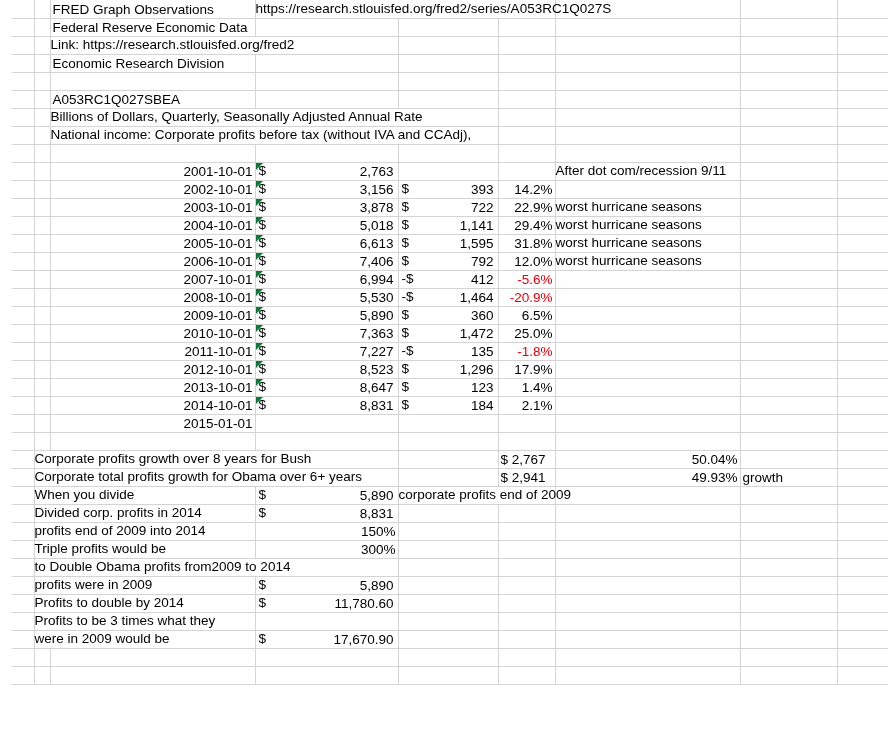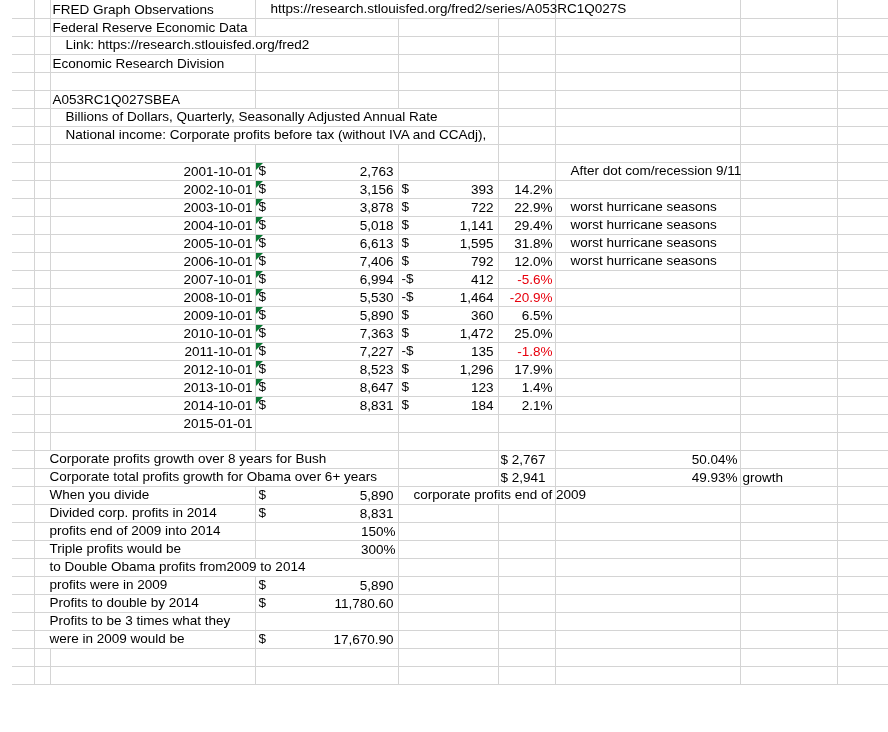--- a/index.html
+++ b/index.html
@@ -54,21 +54,21 @@
   .ar { text-align: right; }
   .al { text-align: left; }
   .neg { color: #e8000d; margin-left: 26px; }
 
   
   .spill {
     overflow: visible;
   }
   .spill .txt {
     position: absolute;
-    left: 15px;
+    left: 0;
     bottom: 1px;
     white-space: nowrap;
     text-align: center;
   }
 
   
   .cur {
     position: relative;
   }
   .cur .sym {

